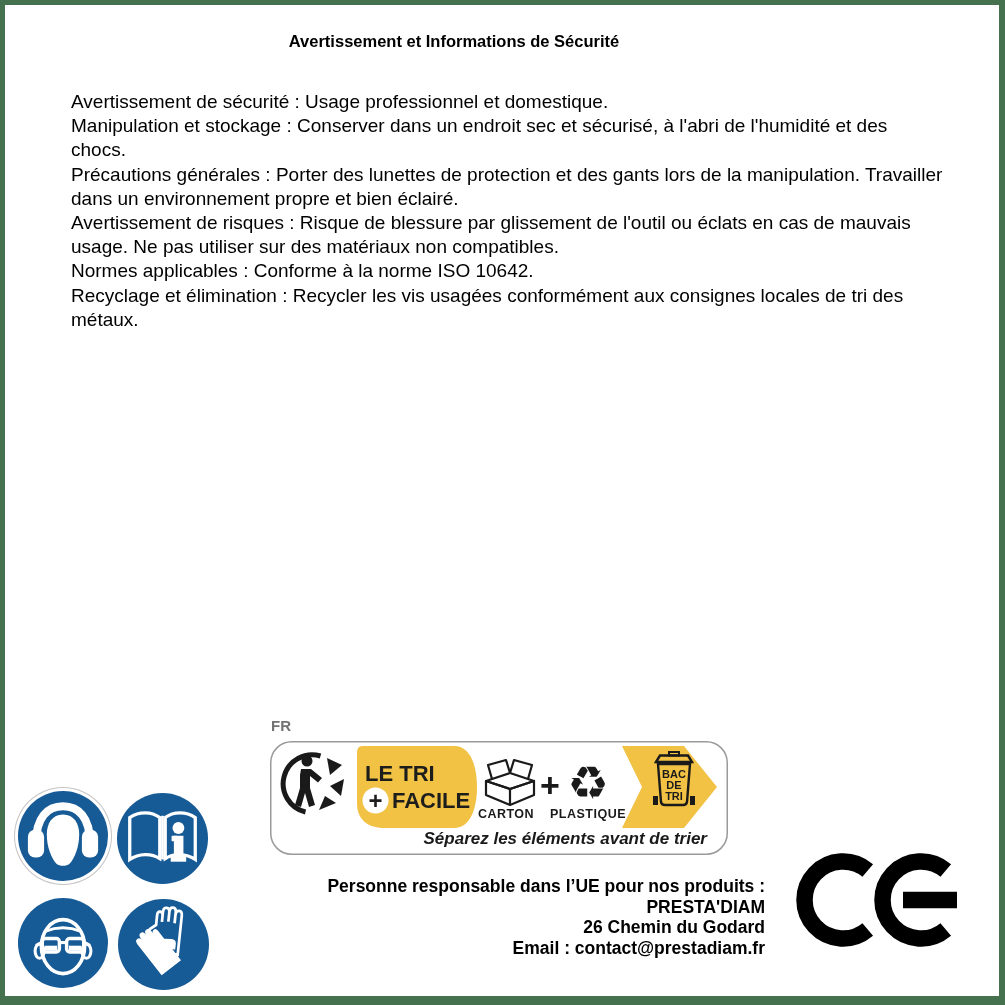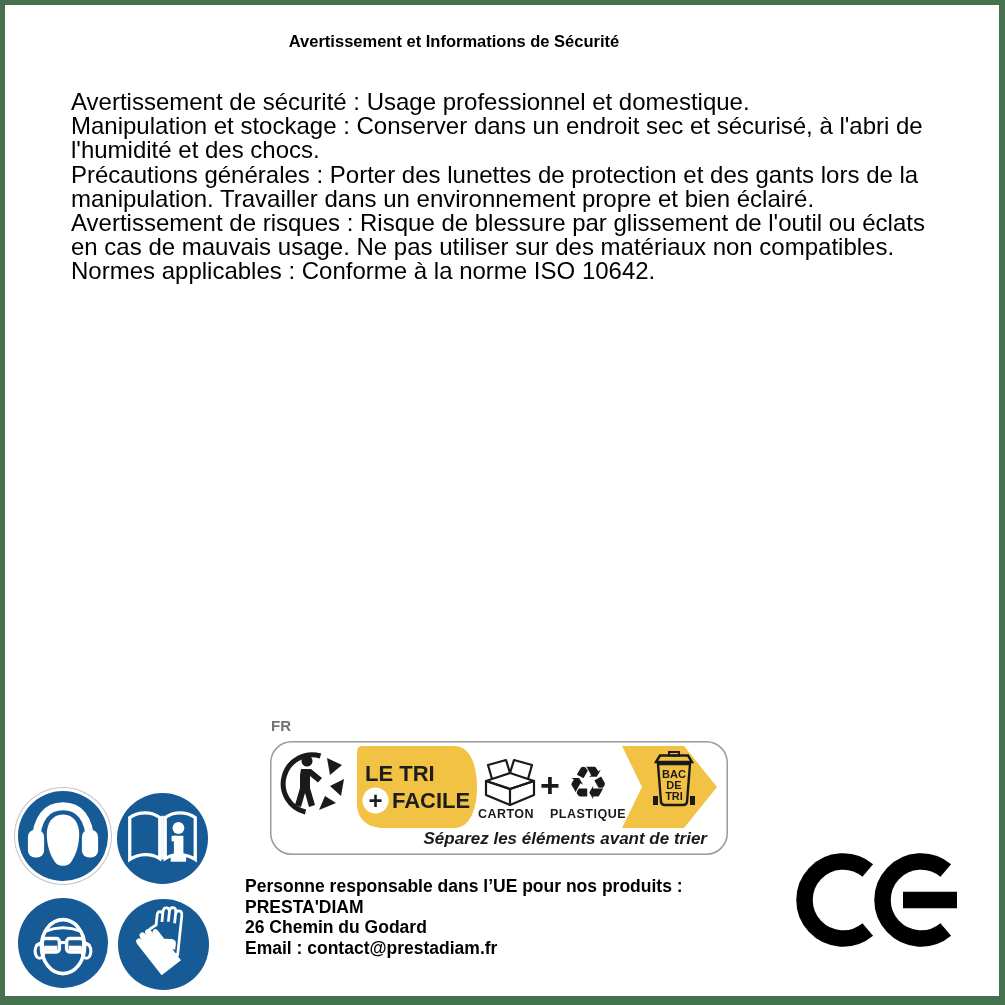--- a/index.html
+++ b/index.html
@@ -14,61 +14,62 @@
     overflow:hidden;
   }
 
   .doc-title {
     position:absolute; left:0; top:27px; width:898px;
     text-align:center; font-size:16.5px; font-weight:bold;
   }
 
   .safety-text {
     position:absolute; left:66px; top:85px; width:874px;
-    font-size:24px; line-height:24.2px;
+    font-size:19px; line-height:24.2px;
   }
   .safety-text p { margin:0; }
 
   
   .mi { position:absolute; border-radius:50%; background:#165A96; }
   .mi svg { position:absolute; left:0; top:0; width:100%; height:100%; }
   .mi-ear     { left:13px;  top:786px; width:90px; height:90px;
                 box-shadow:0 0 0 3px #fff, 0 0 0 4px #c4c4c4; }
   .mi-book    { left:112px; top:788px; width:91px; height:91px; }
   .mi-goggles { left:13px;  top:893px; width:90px; height:90px; }
   .mi-gloves  { left:113px; top:894px; width:91px; height:91px; }
 
   .fr-code {
     position:absolute; left:266px; top:712px;
     font-size:15px; font-weight:bold; color:#737373;
   }
   .tri-label { position:absolute; left:265px; top:736px; width:472px; height:114px; }
 
   .resp-block {
     position:absolute; left:240px; top:871px; width:520px;
-    text-align:left; font-weight:bold; font-size:17.5px; line-height:20.6px;
+    text-align:right; font-weight:bold; font-size:17.5px; line-height:20.6px;
   }
 
   .ce-mark { position:absolute; left:790px; top:841px; width:170px; height:108px; }
 
   text { font-family:"Liberation Sans", sans-serif; }
 </style>
 </head>
 <body>
 
 <div class="page">
 
   <div class="doc-title">Avertissement et Informations de Sécurité</div>
 
   <div class="safety-text">
     <p>Avertissement de sécurité : Usage professionnel et domestique.</p>
     <p>Manipulation et stockage : Conserver dans un endroit sec et sécurisé, à l'abri de l'humidité et des chocs.</p>
     <p>Précautions générales : Porter des lunettes de protection et des gants lors de la manipulation. Travailler dans un environnement propre et bien éclairé.</p>
     <p>Avertissement de risques : Risque de blessure par glissement de l'outil ou éclats en cas de mauvais usage. Ne pas utiliser sur des matériaux non compatibles.</p>
     <p>Normes applicables : Conforme à la norme ISO 10642.</p>
+    <p>Recyclage et élimination : Recycler les vis usagées conformément aux consignes locales de tri des métaux.</p>
   </div>
 
   <div class="mi mi-ear">
     <svg viewBox="0 0 100 100">
       <path d="M20,58 C20,29 33,17 50,17 C67,17 80,29 80,58" fill="none" stroke="#fff" stroke-width="9"></path>
       <rect x="11" y="43" width="18" height="31" rx="8" fill="#fff"></rect>
       <rect x="71" y="43" width="18" height="31" rx="8" fill="#fff"></rect>
       <path d="M50,26 C38,26 32,36 32,48 C32,62 37,75 43,81 C46,83.6 54,83.6 57,81 C63,75 68,62 68,48 C68,36 62,26 50,26 Z" fill="#fff"></path>
     </svg>
   </div>

